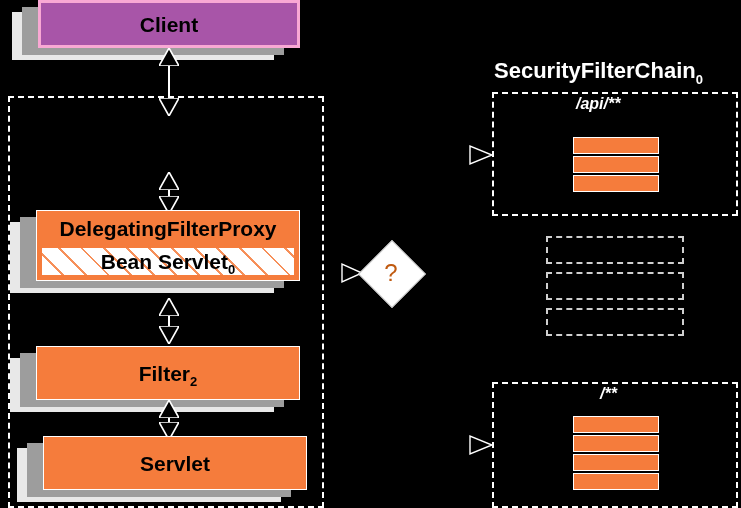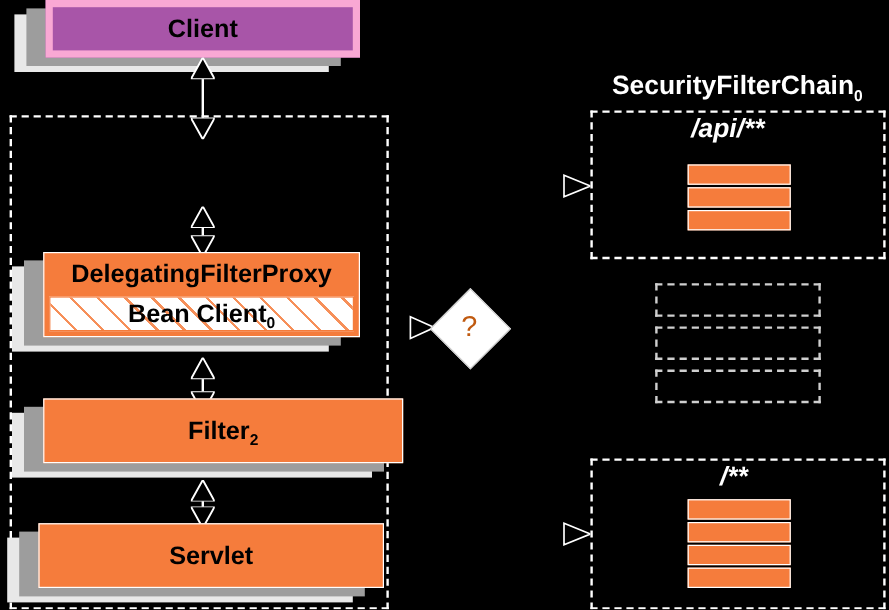--- a/index.html
+++ b/index.html
@@ -45,21 +45,21 @@
     top: 0;
     width: 100%;
     height: 100%;
     box-sizing: border-box;
     display: flex;
     align-items: center;
     justify-content: center;
   }
   .box-purple {
     background: #a855a8;
-    border: 6px solid #f9a8d4;
+    border: 3px solid #f9a8d4;
   }
   .box-orange {
     background: #f57c3c;
     border: 1px solid #ffffff;
   }
   .box-label {
     color: #000000;
     font-weight: bold;
     font-size: 21px;
     letter-spacing: 0px;
@@ -135,21 +135,21 @@
     font-size: 13px;
     vertical-align: baseline;
     position: relative;
     top: 6px;
   }
   .pattern-label {
     position: absolute;
     color: #ffffff;
     font-weight: bold;
     font-style: italic;
-    font-size: 22px;
+    font-size: 16px;
     line-height: 1;
     white-space: nowrap;
   }
 
   
   .sec-bar {
     position: absolute;
     background: #f57c3c;
     border: 1px solid #ffffff;
     box-sizing: border-box;
@@ -235,40 +235,40 @@
         </svg>
     </div>
   </div>
 
   <div class="stack" style="left:36px; top:210px; width:264px; height:71px;">
     <div class="layer-back"></div>
     <div class="layer-mid"></div>
     <div class="layer-front box-orange dfp-front">
       <div class="dfp-title">DelegatingFilterProxy</div>
       <div class="bean-box">
-        <span class="box-label"><span>Bean Client</span><sub>0</sub></span>
+        <span class="box-label"><span>Bean Servlet</span><sub>0</sub></span>
       </div>
     </div>
   </div>
 
   <div>
     <div class="arrow-line-v abs" style="left:168px; top:302px; height:38px;"></div>
     <div class="abs" style="left:159px; top:298px;">
       <svg width="20" height="18" viewBox="0 0 20 18">
           <polygon points="10,0 20,18 0,18" fill="#000" stroke="#fff" stroke-width="1.6"></polygon>
         </svg>
     </div>
     <div class="abs" style="left:159px; top:326px;">
       <svg width="20" height="18" viewBox="0 0 20 18">
           <polygon points="10,18 0,0 20,0" fill="#000" stroke="#fff" stroke-width="1.6"></polygon>
         </svg>
     </div>
   </div>
 
-  <div class="stack" style="left:36px; top:332px; width:300px; height:54px;">
+  <div class="stack" style="left:36px; top:346px; width:264px; height:54px;">
     <div class="layer-back"></div>
     <div class="layer-mid"></div>
     <div class="layer-front box-orange">
       <span class="box-label"><span>Filter</span><sub>2</sub></span>
     </div>
   </div>
 
   <div>
     <div class="arrow-line-v abs" style="left:168px; top:404px; height:32px;"></div>
     <div class="abs" style="left:159px; top:400px;">
@@ -276,39 +276,39 @@
           <polygon points="10,0 20,18 0,18" fill="#000" stroke="#fff" stroke-width="1.6"></polygon>
         </svg>
     </div>
     <div class="abs" style="left:159px; top:422px;">
       <svg width="20" height="18" viewBox="0 0 20 18">
           <polygon points="10,18 0,0 20,0" fill="#000" stroke="#fff" stroke-width="1.6"></polygon>
         </svg>
     </div>
   </div>
 
-  <div class="stack" style="left:32px; top:436px; width:288px; height:54px;">
+  <div class="stack" style="left:43px; top:436px; width:264px; height:54px;">
     <div class="layer-back"></div>
     <div class="layer-mid"></div>
     <div class="layer-front box-orange">
       <span class="box-label">Servlet</span>
     </div>
   </div>
 
   <div class="abs" style="left:340px; top:262px;">
     <svg width="22" height="22" viewBox="0 0 22 22">
         <polygon points="22,11 2,2 2,20" fill="none" stroke="#ffffff" stroke-width="1.4"></polygon>
       </svg>
   </div>
   <div class="diamond-wrap" style="left:358px; top:240px;">
     <div class="diamond-shape"></div>
     <div class="diamond-text">?</div>
   </div>
 
-  <div class="container-title" style="left:510px; top:60px;text-align:center;"><span>SecurityFilterChain</span><sub>0</sub></div>
+  <div class="container-title" style="left:494px; top:60px;text-align:center;"><span>SecurityFilterChain</span><sub>0</sub></div>
   <div class="dashed-box" style="left:492px; top:92px; width:246px; height:124px;"></div>
   <div class="pattern-label" style="left:576px; top:96px;">/api/**</div>
   <div class="abs" style="left:466px; top:144px;">
     <svg width="26" height="22" viewBox="0 0 26 22">
         <polygon points="26,11 4,2 4,20" fill="none" stroke="#ffffff" stroke-width="1.4"></polygon>
       </svg>
   </div>
   <div class="sec-bar" style="left:573px; top:137px; width:86px; height:17px;"></div>
   <div class="sec-bar" style="left:573px; top:156px; width:86px; height:17px;"></div>
   <div class="sec-bar" style="left:573px; top:175px; width:86px; height:17px;"></div>

